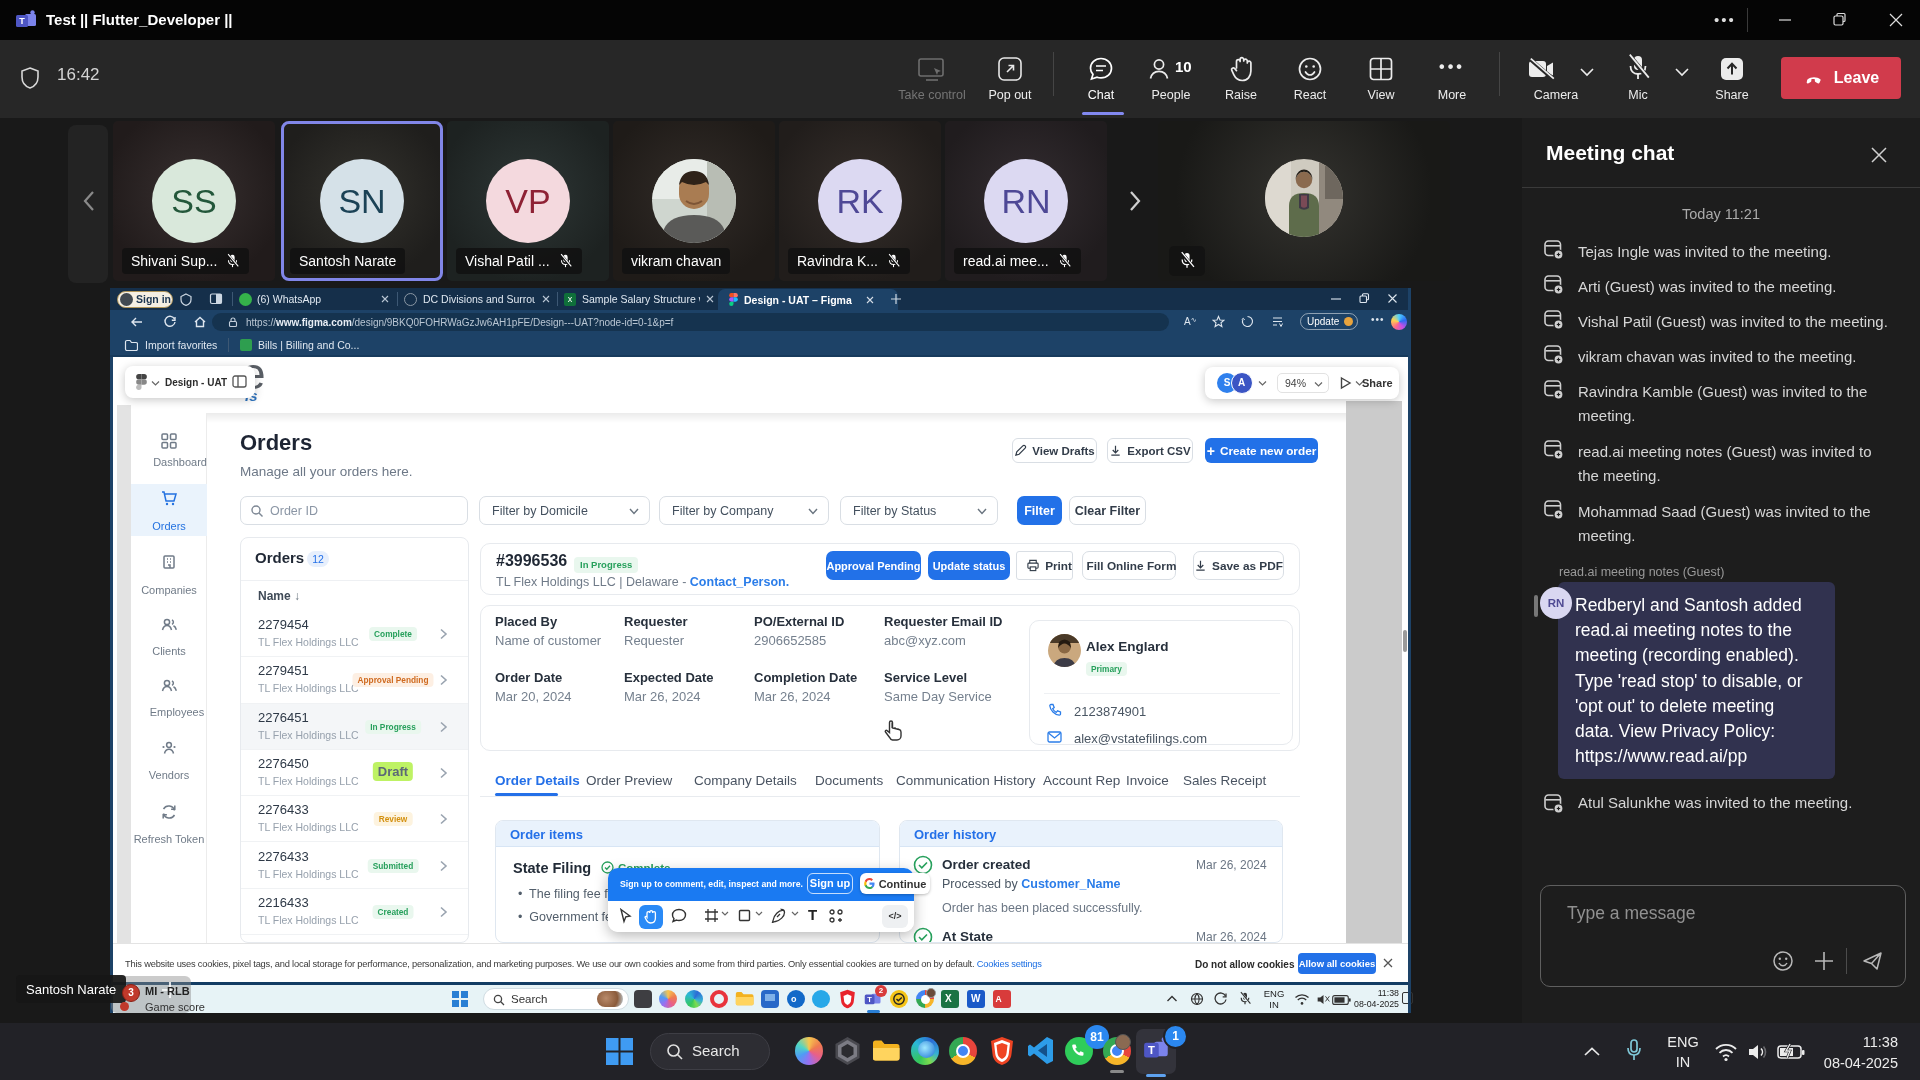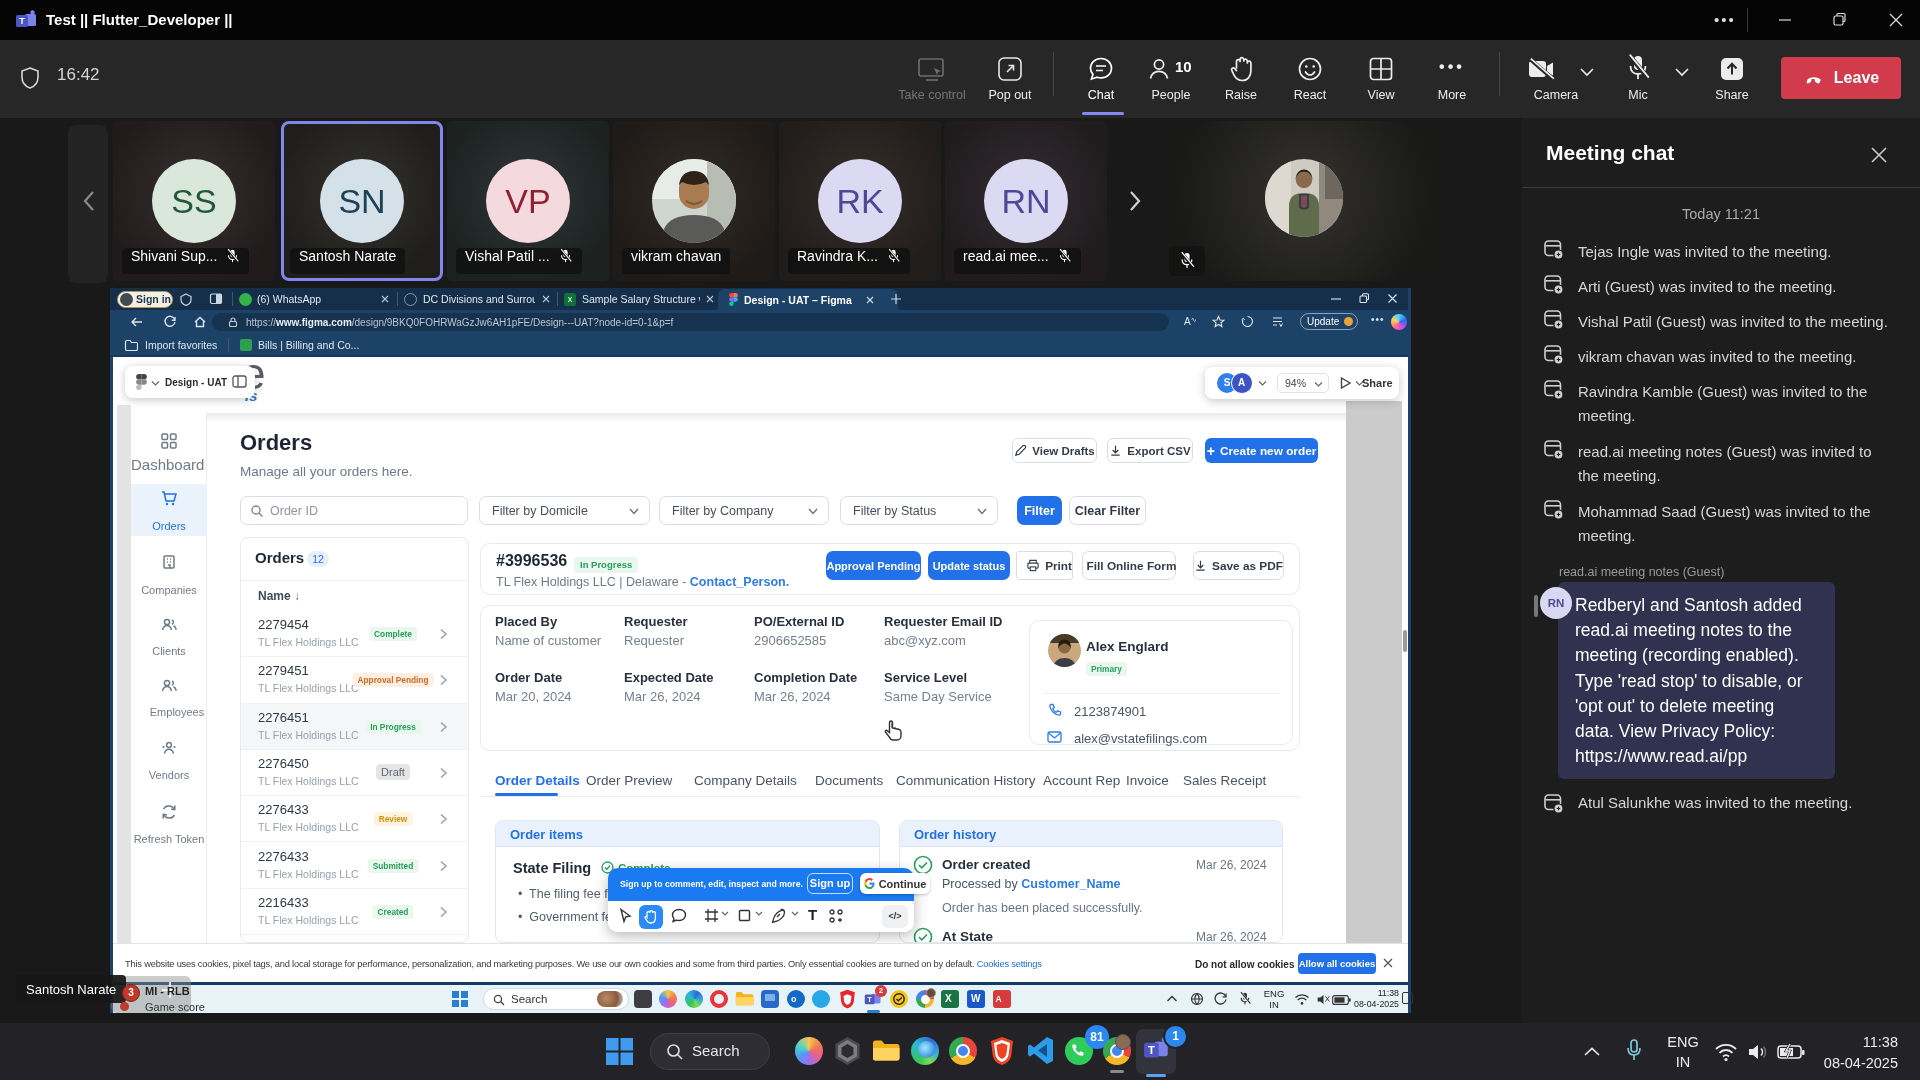--- a/index.html
+++ b/index.html
@@ -1,20 +1,20 @@
 <!DOCTYPE html>
 <html><head><meta charset="utf-8">
 <style>
 *{margin:0;padding:0;box-sizing:border-box}
 html,body{width:1920px;height:1080px;overflow:hidden;background:#000;font-family:"Liberation Sans",sans-serif}
 .abs{position:absolute}
 body{position:relative}
 .tile{position:absolute;top:3px;width:162px;height:160px;border-radius:5px}
 .av{position:absolute;left:39px;top:38px;width:84px;height:84px;border-radius:50%;display:flex;align-items:center;justify-content:center;font-size:34px}
-.nm{position:absolute;left:9px;bottom:7px;height:26px;background:rgba(17,17,17,.88);border-radius:4px;display:flex;align-items:flex-start;padding:0 9px;color:#fff;font-size:14px;gap:8px;white-space:nowrap}
+.nm{position:absolute;left:9px;bottom:7px;height:26px;background:rgba(17,17,17,.88);border-radius:4px;display:flex;align-items:center;padding:0 9px;color:#fff;font-size:14px;gap:8px;white-space:nowrap}
 </style></head>
 <body>
 
 <div class="abs" style="left:0;top:0;width:1920px;height:40px;background:#050505">
   <svg class="abs" style="left:16px;top:10px" width="21" height="21" viewBox="0 0 21 21">
     <rect x="9" y="4" width="11" height="12" rx="1.5" fill="#7b83eb"></rect>
     <circle cx="16.5" cy="2.5" r="2.2" fill="#7b83eb"></circle>
     <rect x="0" y="5" width="12" height="12" rx="1.5" fill="#4e56c4"></rect>
     <text x="6" y="14" font-size="9" fill="#fff" text-anchor="middle" font-weight="bold">T</text>
   </svg>
@@ -342,21 +342,21 @@
   <div class="abs" style="left:114px;top:30px;font-size:15px;font-weight:700;font-style:italic;color:#2e74c0">is</div>
   <div class="abs" style="left:0;top:56px;width:1215px;height:10px;background:linear-gradient(#00000014,transparent)"></div>
   <div class="abs" style="left:0;top:56px;width:76px;height:530px;background:#fff;border-right:1px solid #ececec;box-sizing:border-box"></div>
   <div class="abs" style="left:0;top:127px;width:76px;height:52px;background:#eaf3fc"></div>
           <div class="abs" style="left:29px;top:75px"><svg width="18" height="18" viewBox="0 0 18 18">
               <rect x="2" y="2" width="5.5" height="5.5" rx="1" stroke="#707b88" fill="none" stroke-width="1.5"></rect>
               <rect x="10.5" y="2" width="5.5" height="5.5" rx="1" stroke="#707b88" fill="none" stroke-width="1.5"></rect>
               <rect x="2" y="10.5" width="5.5" height="5.5" rx="1" stroke="#707b88" fill="none" stroke-width="1.5"></rect>
               <rect x="10.5" y="10.5" width="5.5" height="5.5" rx="1" stroke="#707b88" fill="none" stroke-width="1.5"></rect>
             </svg></div>
-          <div class="abs" style="left:0;top:99px;width:76px;text-align:left;font-size:15px;color:#707b88">Dashboard</div>
+          <div class="abs" style="left:0;top:99px;width:76px;text-align:right;font-size:11px;color:#707b88">Dashboard</div>
           <div class="abs" style="left:29px;top:132px"><svg width="18" height="18" viewBox="0 0 18 18">
               <path d="M2 3 h2 l2 9 h8 l2 -7 H5" stroke="#2472e0" fill="none" stroke-width="1.5"></path>
               <circle cx="7" cy="15" r="1.2" fill="#2472e0"></circle>
               <circle cx="13" cy="15" r="1.2" fill="#2472e0"></circle>
             </svg></div>
           <div class="abs" style="left:0;top:163px;width:76px;text-align:center;font-size:11px;color:#2472e0">Orders</div>
           <div class="abs" style="left:29px;top:196px"><svg width="18" height="18" viewBox="0 0 18 18">
               <rect x="4" y="3" width="10" height="12" rx="1" stroke="#707b88" fill="none" stroke-width="1.5"></rect>
               <path d="M7 6 h1 M10 6 h1 M7 9 h1 M10 9 h1 M8 12 h2 v3" stroke="#707b88" fill="none" stroke-width="1.5"></path>
             </svg></div>
@@ -447,21 +447,21 @@
       <div class="abs" style="left:17px;top:6px;font-size:13px;color:#2e3947">2276451</div>
       <div class="abs" style="left:17px;top:25px;font-size:10.5px;color:#97a1ad">TL Flex Holdings LLC</div>
       <div class="abs" style="left:152px;top:12px;transform:translateX(-50%)"><span style="background:#e9f7ee;color:#27a05c;font-size:8.3px;padding:2px 5px;border-radius:4px;font-weight:600;white-space:nowrap;display:inline-block">In Progress</span></div>
       <svg class="abs" style="left:196px;top:16px" width="12" height="14">
                 <path d="M4 2.5 L9 7 L4 11.5" stroke="#9aa4b0" fill="none" stroke-width="1.6"></path>
               </svg>
     </div>
             <div class="abs" style="left:0;top:211.9px;width:227px;height:46.3px;border-bottom:1px solid #f0f2f4;box-sizing:border-box">
       <div class="abs" style="left:17px;top:6px;font-size:13px;color:#2e3947">2276450</div>
       <div class="abs" style="left:17px;top:25px;font-size:10.5px;color:#97a1ad">TL Flex Holdings LLC</div>
-      <div class="abs" style="left:152px;top:12px;transform:translateX(-50%)"><span style="background:#e5e5e5;color:#5c6877;font-size:11px;padding:2px 5px;border-radius:4px;font-weight:400;white-space:nowrap;display:inline-block">Draft</span></div>
+      <div class="abs" style="left:152px;top:12px;transform:translateX(-50%)"><span style="background:#bef264;color:#5c6877;font-size:13px;padding:2px 5px;border-radius:4px;font-weight:700;white-space:nowrap;display:inline-block">Draft</span></div>
       <svg class="abs" style="left:196px;top:16px" width="12" height="14">
                 <path d="M4 2.5 L9 7 L4 11.5" stroke="#9aa4b0" fill="none" stroke-width="1.6"></path>
               </svg>
     </div>
             <div class="abs" style="left:0;top:258.2px;width:227px;height:46.3px;border-bottom:1px solid #f0f2f4;box-sizing:border-box">
       <div class="abs" style="left:17px;top:6px;font-size:13px;color:#2e3947">2276433</div>
       <div class="abs" style="left:17px;top:25px;font-size:10.5px;color:#97a1ad">TL Flex Holdings LLC</div>
       <div class="abs" style="left:152px;top:12px;transform:translateX(-50%)"><span style="background:#fdf3df;color:#d3900f;font-size:8.3px;padding:2px 5px;border-radius:4px;font-weight:600;white-space:nowrap;display:inline-block">Review</span></div>
       <svg class="abs" style="left:196px;top:16px" width="12" height="14">
                 <path d="M4 2.5 L9 7 L4 11.5" stroke="#9aa4b0" fill="none" stroke-width="1.6"></path>
@@ -886,20 +886,36 @@
   </div>
   <div class="abs" style="left:18px;top:469px;width:32px;height:32px;border-radius:50%;background:#d9d7f1;color:#4f4a93;font-size:11.5px;font-weight:700;text-align:center;line-height:32px">RN</div>
   <div class="abs" style="left:21px;top:675px"><svg width="21" height="21" viewBox="0 0 21 21">
         <rect x="2" y="2" width="15.5" height="14.5" rx="3.5" fill="none" stroke="#cfcfcf" stroke-width="1.6"></rect>
         <path d="M2.5 6.8 H17" stroke="#cfcfcf" stroke-width="1.6"></path>
         <circle cx="15.5" cy="15.5" r="5.2" fill="#1d1d1d"></circle>
         <circle cx="15.5" cy="15.5" r="3.9" fill="#cfcfcf"></circle>
         <path d="M15.5 13.8 v3.4 M13.8 15.5 h3.4" stroke="#1d1d1d" stroke-width="1.2"></path>
       </svg></div>
   <div class="abs" style="left:56px;top:676px;width:332px;font-size:15px;color:#d6d6d6">Atul Salunkhe was invited to the meeting.</div>
+  <div class="abs" style="left:18px;top:767px;width:366px;height:102px;border:1px solid #5f5f5f;border-radius:10px;box-sizing:border-box">
+    <div class="abs" style="left:26px;top:17px;font-size:17.5px;color:#919191">Type a message</div>
+    <svg class="abs" style="left:231px;top:64px" width="22" height="22">
+        <circle cx="11" cy="11" r="9" fill="none" stroke="#b8b8b8" stroke-width="1.5"></circle>
+        <circle cx="7.8" cy="8.8" r="1.2" fill="#b8b8b8"></circle>
+        <circle cx="14.2" cy="8.8" r="1.2" fill="#b8b8b8"></circle>
+        <path d="M7 13 c1 1.8 2.4 2.7 4 2.7 s3-.9 4-2.7" fill="none" stroke="#b8b8b8" stroke-width="1.5"></path>
+      </svg>
+    <svg class="abs" style="left:272px;top:64px" width="22" height="22">
+        <path d="M11 2 V20 M2 11 H20" stroke="#b8b8b8" stroke-width="1.6"></path>
+      </svg>
+    <div class="abs" style="left:305px;top:62px;width:1px;height:26px;background:#4c4c4c"></div>
+    <svg class="abs" style="left:320px;top:64px" width="24" height="22">
+        <path d="M3 11 L20 3 L16 19 L10.5 13.5 Z M10.5 13.5 L20 3" fill="none" stroke="#b8b8b8" stroke-width="1.5" stroke-linejoin="round"></path>
+      </svg>
+  </div>
   <div class="abs" style="left:12px;top:477px;width:4px;height:22px;background:#777;border-radius:2px"></div>
 </div>
 
 <div class="abs" style="left:0;top:1023px;width:1920px;height:57px;background:#222227" id="taskbar">
   <div class="abs" style="left:606px;top:15px"><svg width="27" height="27">
         <rect x="0" y="0" width="12.5" height="12.5" fill="#3f9bf2"></rect>
         <rect x="14.5" y="0" width="12.5" height="12.5" fill="#3f9bf2"></rect>
         <rect x="0" y="14.5" width="12.5" height="12.5" fill="#3f9bf2"></rect>
         <rect x="14.5" y="14.5" width="12.5" height="12.5" fill="#3f9bf2"></rect>
       </svg></div>

